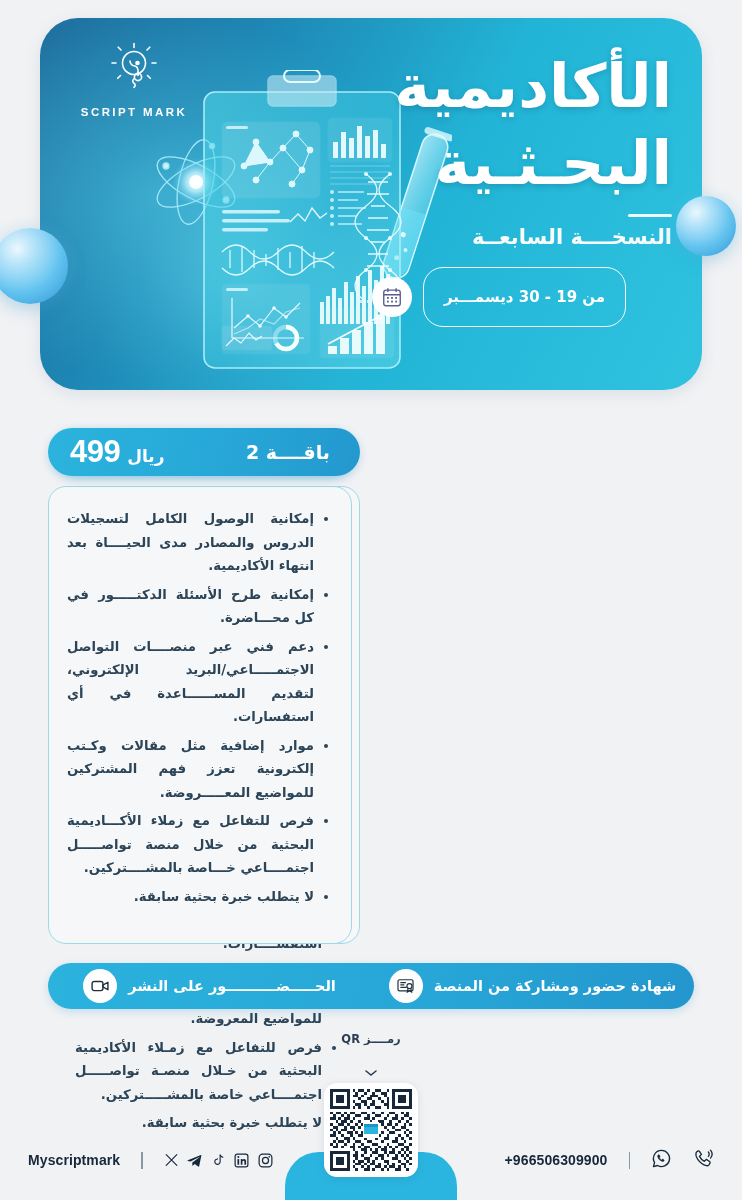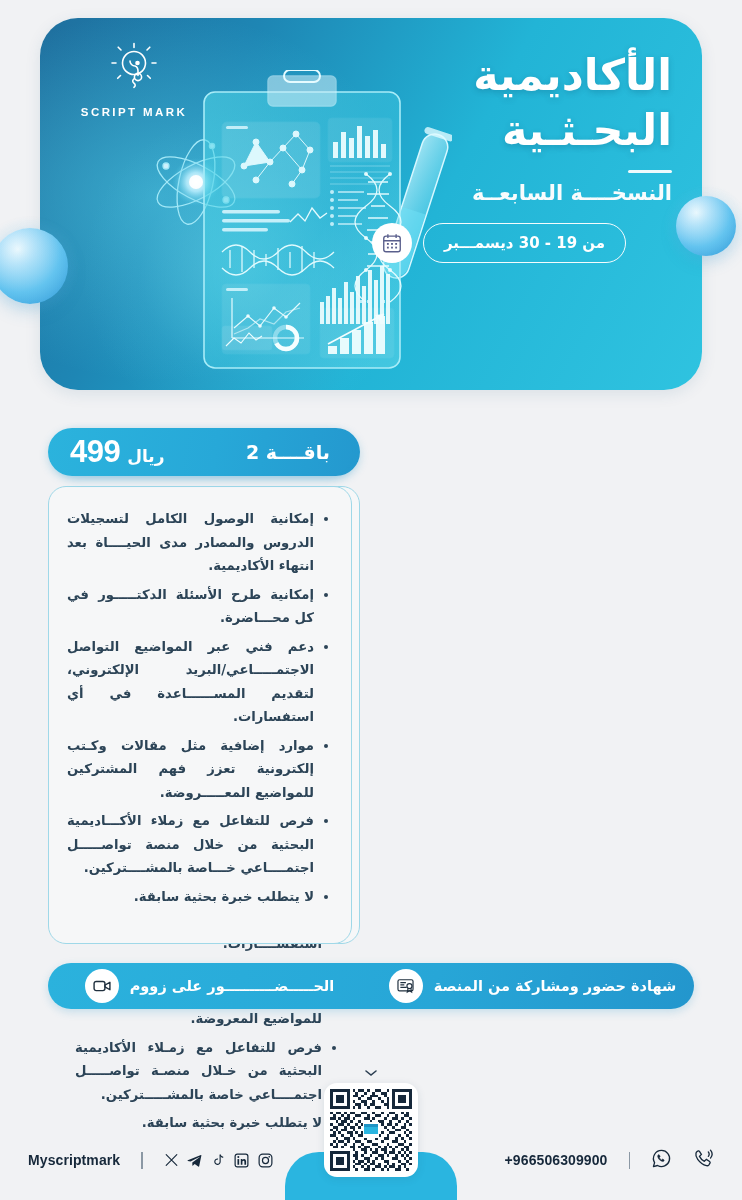--- a/index.html
+++ b/index.html
@@ -85,21 +85,21 @@
   .hero-copy {
     position: absolute;
     right: 30px;
     top: 30px;
     width: 300px;
     text-align: right;
     z-index: 6;
   }
   .hero-title {
     color: #ffffff;
-    font-size: 43px;
+    font-size: 60px;
     font-weight: 700;
     line-height: 1.28;
     letter-spacing: -0.5px;
     text-shadow: 0 2px 6px rgba(10,60,90,0.22);
   }
   .hero-rule {
     margin: 12px 0 8px auto;
     width: 44px;
     height: 3px;
     background: #ffffff;
@@ -117,21 +117,21 @@
     margin-top: 18px;
     display: flex;
     flex-direction: row-reverse;
     align-items: center;
     justify-content: flex-start;
     gap: 11px;
   }
   .date-pill {
     border: 1.6px solid rgba(255,255,255,0.95);
     border-radius: 20px;
-    padding: 10px 20px;
+    padding: 20px 20px;
     color: #ffffff;
     font-size: 15px;
     font-weight: 600;
     letter-spacing: 0.6px;
     white-space: nowrap;
   }
   .cal-badge {
     width: 40px; height: 40px;
     border-radius: 50%;
     background: #ffffff;
@@ -603,21 +603,21 @@
     <div class="pkg-price">
       <span class="amount">499</span>
       <span class="curr">ريال</span>
     </div>
   </div>
 
   <div class="feat-card pkg2">
     <ul class="feat-list">
       <li>إمكانية الوصول الكامل لتسجيلات الدروس والمصادر مدى الحيــــاة بعد انتهاء الأكاديمية.</li>
       <li>إمكانية طرح الأسئلة الدكتـــــور في كل محـــاضرة.</li>
-      <li>دعم فني عبر المواضيع التواصل الاجتمـــــاعي/البريد الإلكتروني، لتقديم المســــــاعدة في أي استفسارات.</li>
+      <li>دعم فني عبر منصــــات التواصل الاجتمـــــاعي/البريد الإلكتروني، لتقديم المســــــاعدة في أي استفسارات.</li>
       <li>موارد إضافية مثل مقالات وكـتب إلكترونية تعزز فهم المشتركين للمواضيع المعـــــروضة.</li>
       <li>فرص للتفاعل مع زملاء الأكـــاديمية البحثية من خلال منصة تواصـــــل اجتمــــاعي خـــاصة بالمشــــتركين.</li>
       <li>لا يتطلب خبرة بحثية سابقة.</li>
     </ul>
   </div>
 
   <div class="attend-bar">
     <div class="attend-half cert">
       <div class="attend-icon">
         <svg width="19" height="19" viewBox="0 0 24 24" fill="none" stroke="#20303f" stroke-width="1.5">
@@ -629,25 +629,26 @@
       </div>
       <span>شهادة حضور ومشاركة من المنصة</span>
     </div>
     <div class="attend-half zoom">
       <div class="attend-icon">
         <svg width="20" height="20" viewBox="0 0 24 24" fill="none" stroke="#20303f" stroke-width="1.7" stroke-linejoin="round">
           <rect x="2.5" y="6.5" width="13" height="11" rx="2.5"></rect>
           <path d="M15.5 11 L21.5 7.5 v9 L15.5 13 z"></path>
         </svg>
       </div>
-      <span>الحـــــضــــــــــور على زووم</span>
+      <span>الحـــــضــــــــــور على النشر</span>
     </div>
   </div>
 
   <div class="qr-caption">
+    <div>رمــــز QR</div>
   </div>
   <div class="qr-chevron">
     <svg width="14" height="8" viewBox="0 0 14 8" fill="none" stroke="#2c3f52" stroke-width="1.6" stroke-linecap="round">
       <path d="M2 2 L7 6 L12 2"></path>
     </svg>
   </div>
 
   <div class="blue-mound"></div>
 
   <div class="qr-box">

